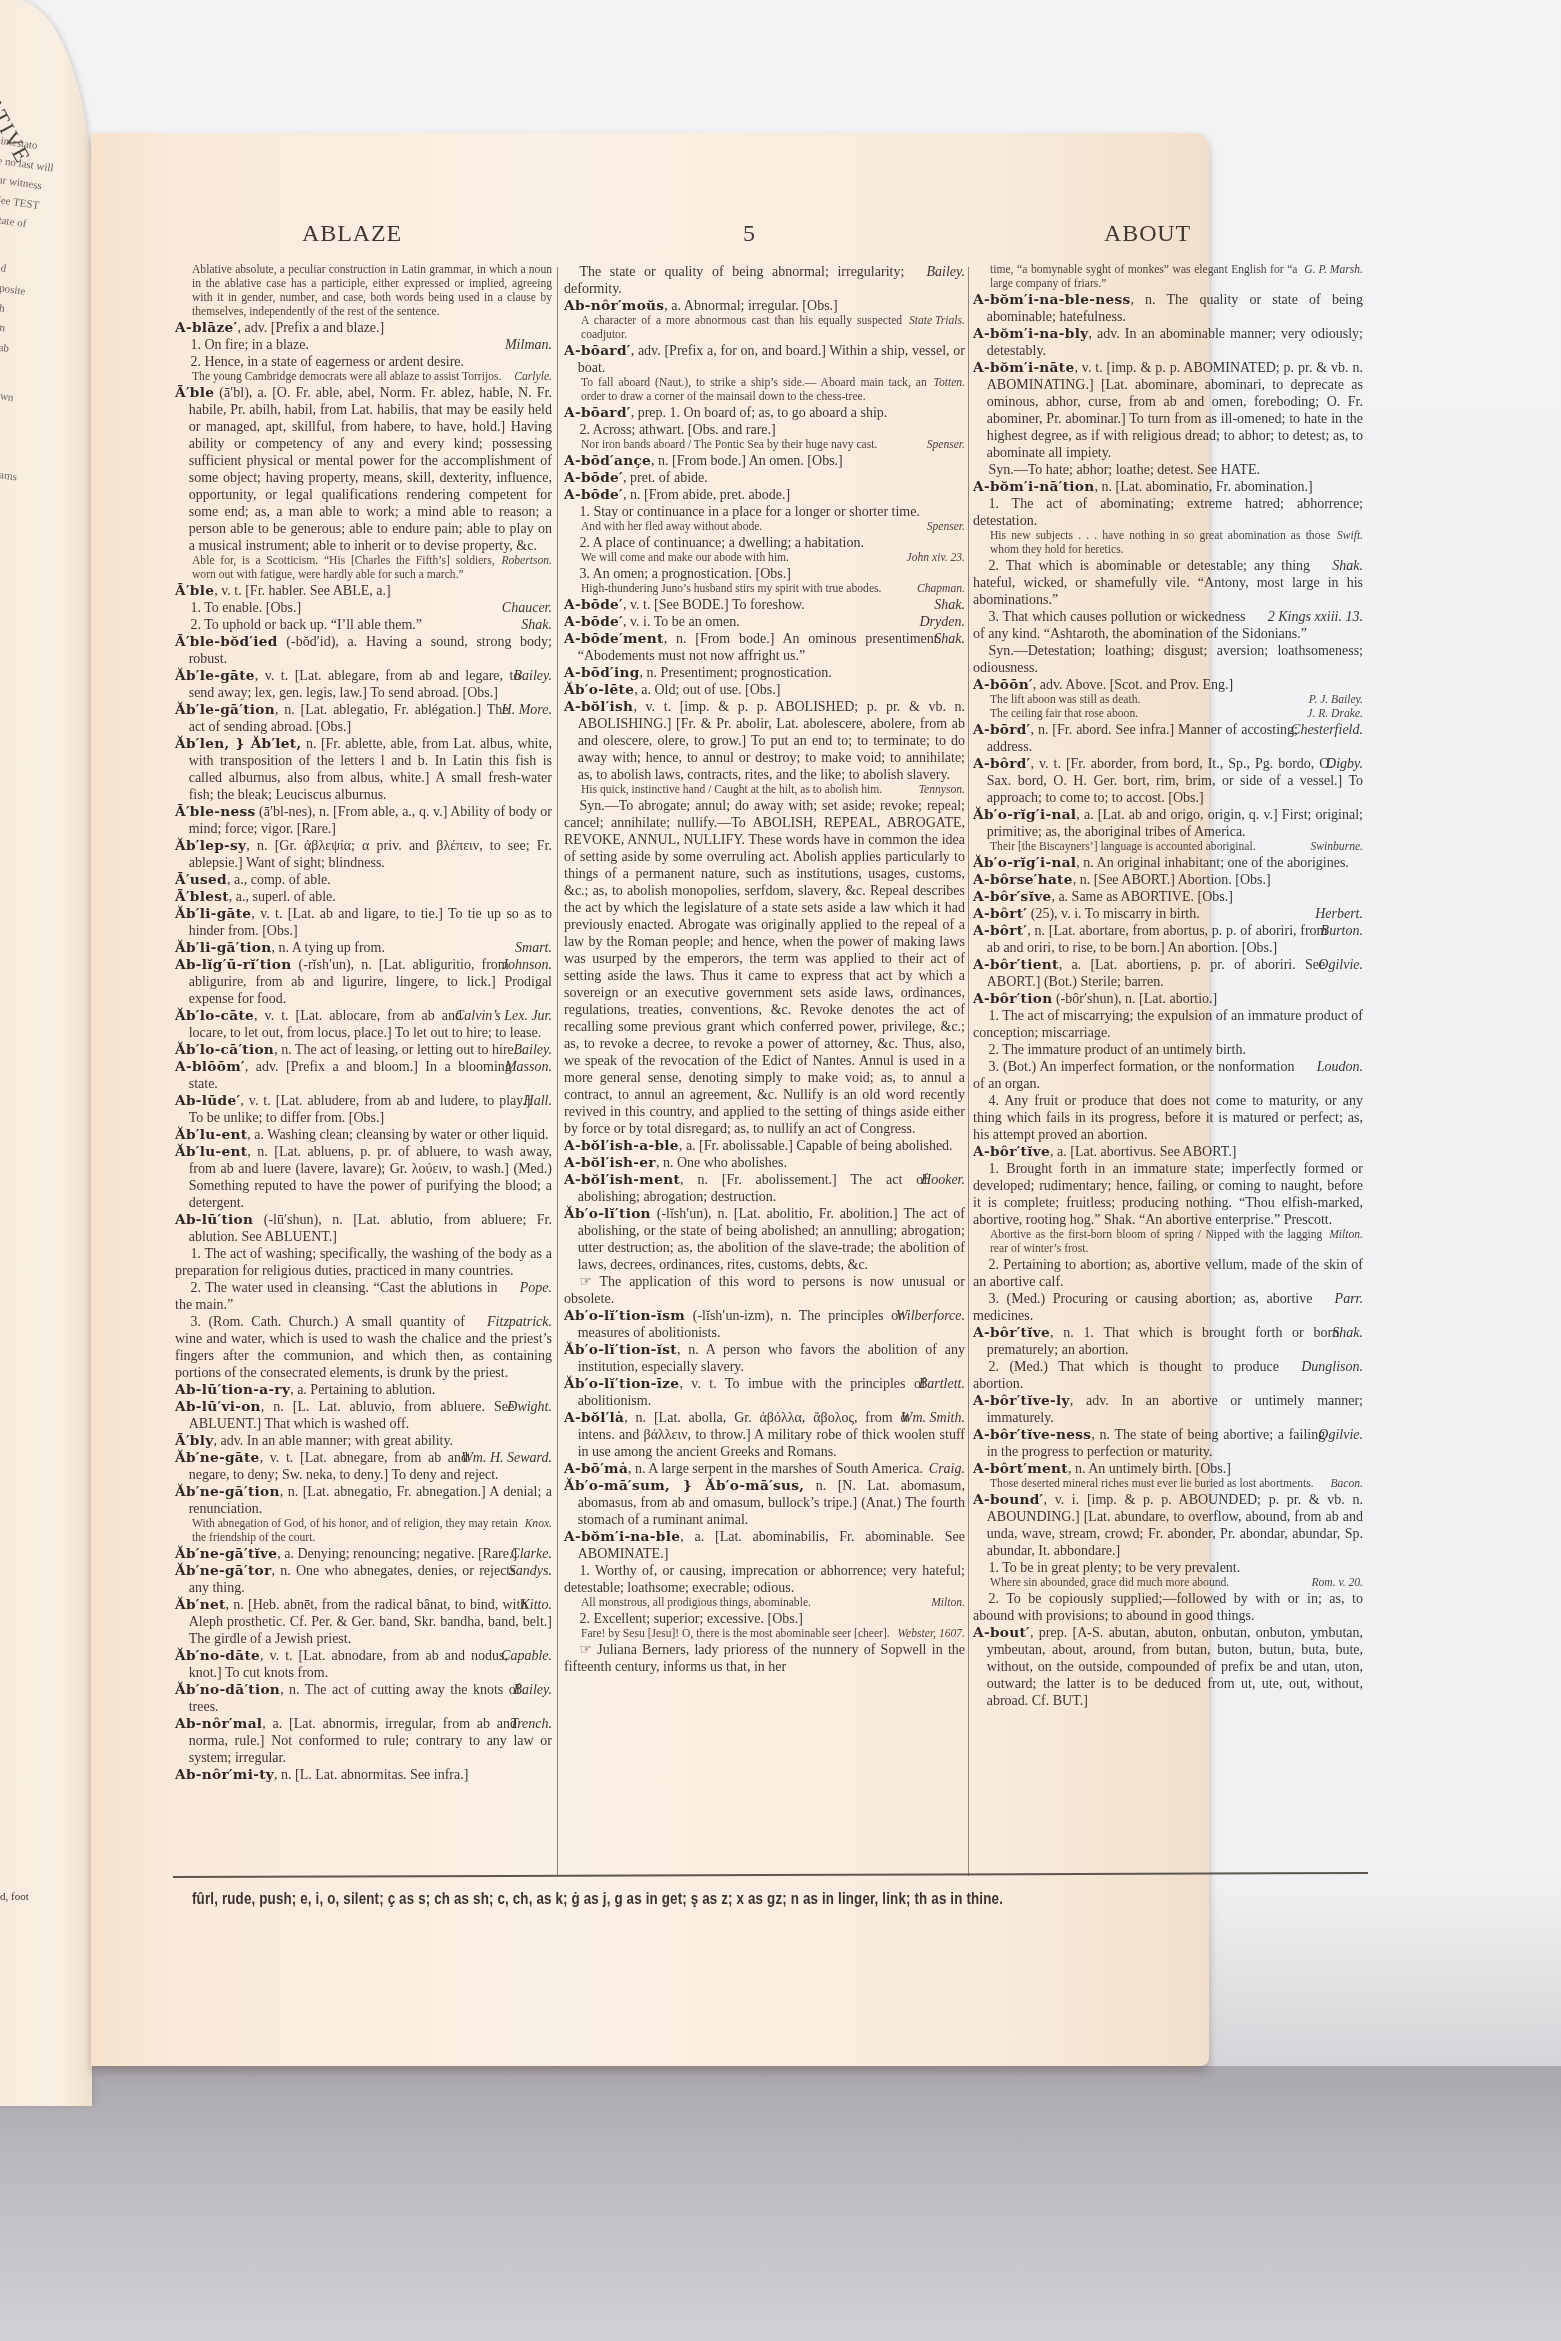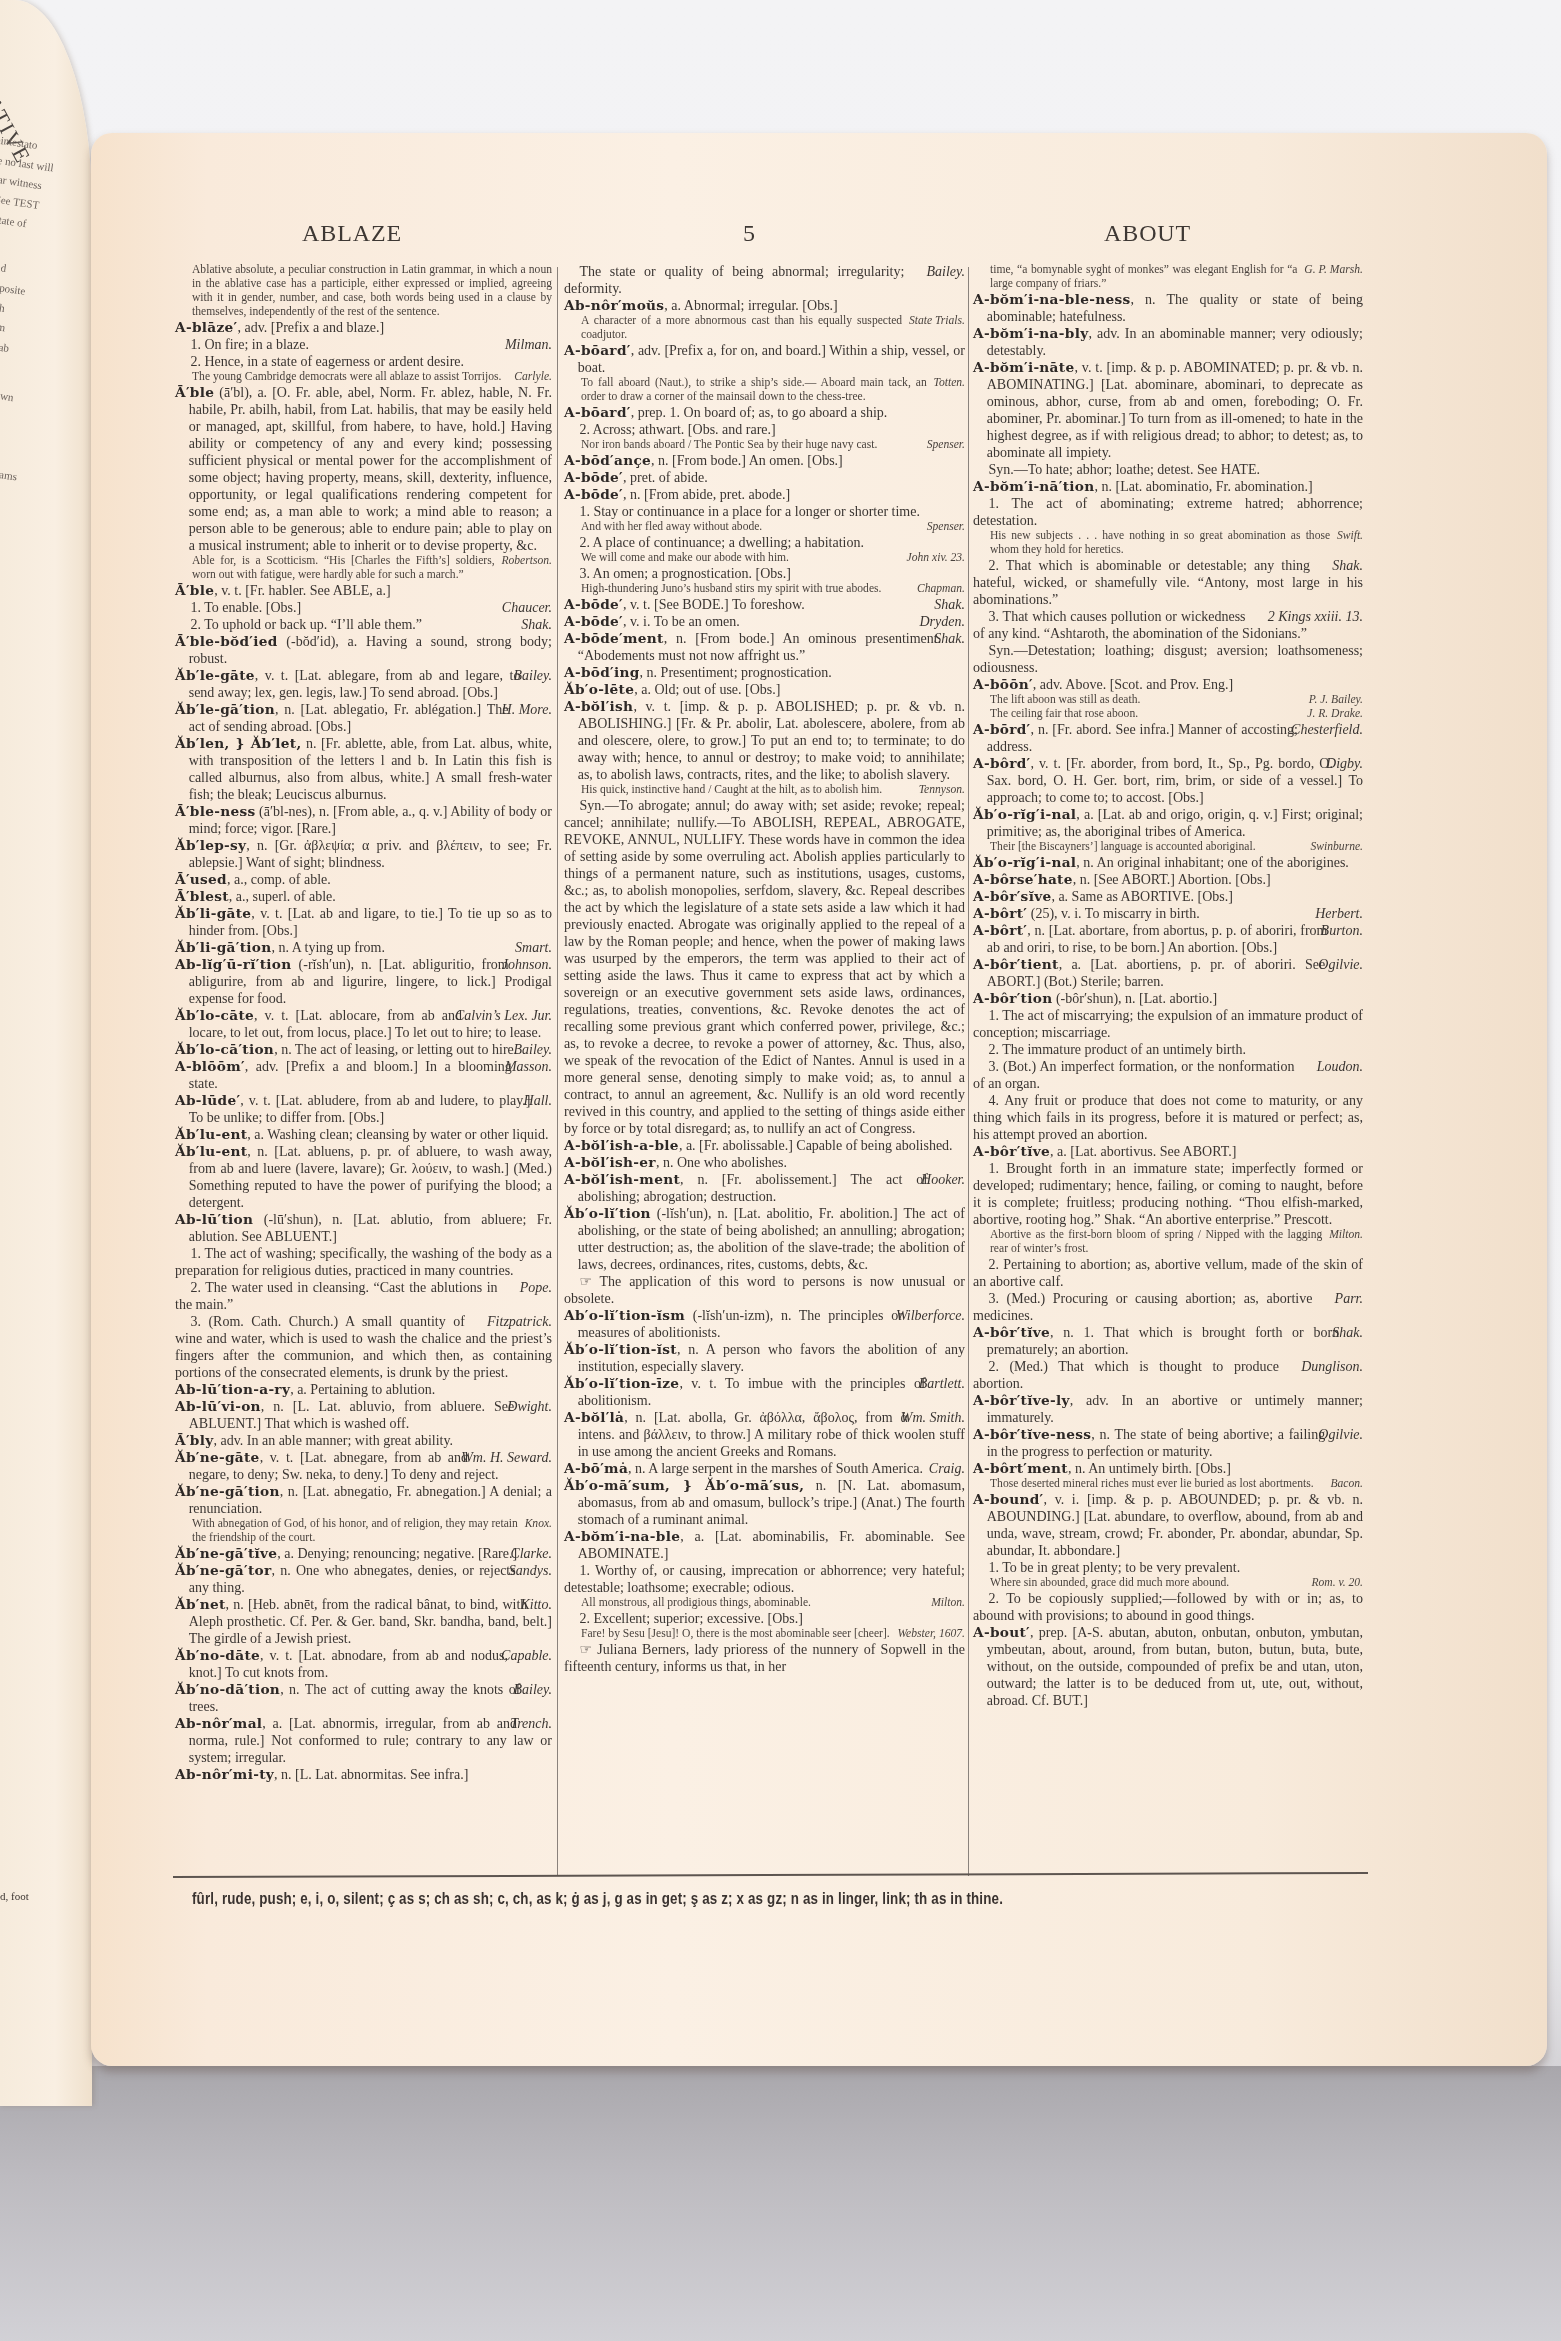--- a/index.html
+++ b/index.html
@@ -26,25 +26,24 @@
   }
   .prev-page .prev-lines {
     position:absolute; left:-34px; top:128px; width:146px;
     font-size:11px; line-height:14.6px; color:#6b625c;
     transform: rotate(8deg); transform-origin:left top; white-space:nowrap;
   }
   .prev-page .prev-foot {
     position:absolute; left:0; top:1890px; font-size:11px; font-weight:normal; color:#3b3430;
   }
   .page {
-    position:absolute; left:91px; top:133px; width:1456px; height:1933px;
+    position:absolute; left:91px; top:133px; width:1118px; height:1933px;
     background: linear-gradient(90deg, #f6e2cc 0%, #f9eadb 8%, #fbf0e4 40%, #f8ebdc 80%, #f1dfcb 100%);
     border-top-right-radius:13.7px; border-bottom-right-radius:8.6px;
     box-shadow: 0 5.1px 8.6px rgba(90,70,60,0.35);
-    border-radius: 21px;
   }
   .page-inner { position:absolute; left:0; top:0; width:100%; height:100%; }
   .running-head {
     position:absolute; top:87px; left:0; width:100%; height:34px;
     font-size:24px; color:#3e3834; letter-spacing:0.9px;
   }
   .running-head span { position:absolute; top:0; }
   .rh-left { left:211px; }
   .rh-center { left:652px; }
   .rh-right { left:1013px; }

